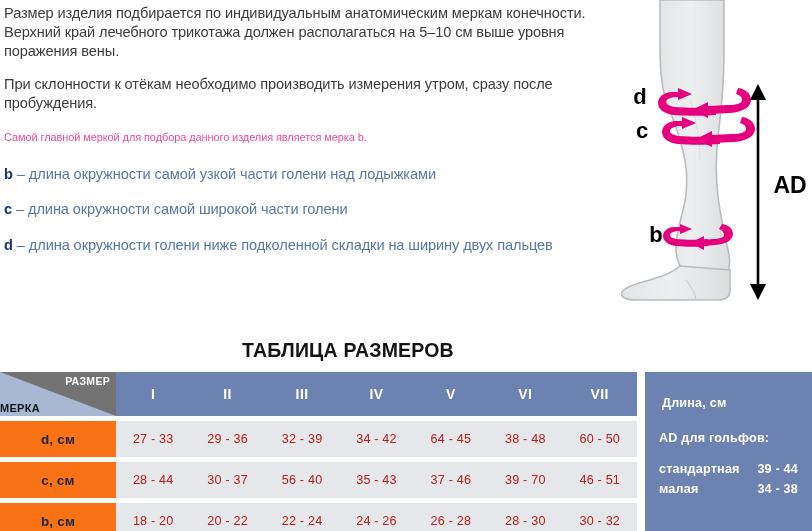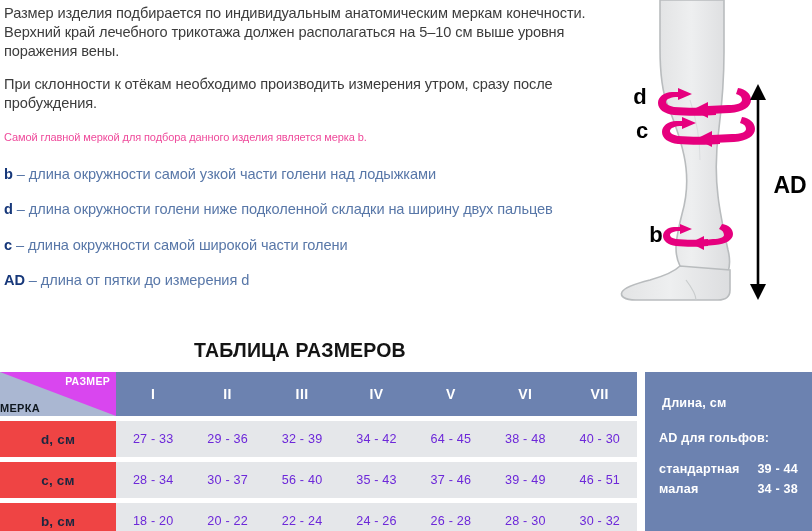--- a/index.html
+++ b/index.html
@@ -76,20 +76,21 @@
   #table-title {
     position: absolute;
     left: 0;
     top: 339px;
     width: 600px;
     text-align: center;
     font-size: 19.5px;
     font-weight: bold;
     color: #141414;
     letter-spacing: 0.2px;
+    padding-left: 48px;
   }
 
   
   #table-block {
     position: absolute;
     left: 0;
     top: 372px;
     width: 637px;
   }
 
@@ -103,21 +104,21 @@
   table.size-table td {
     padding: 0;
     margin: 0;
   }
 
   
   td.corner-cell {
     width: 116px;
     height: 44px;
     position: relative;
-    background: #d946ef;
+    background: #737373;
     overflow: hidden;
     vertical-align: top;
   }
   td.corner-cell .tri-light {
     position: absolute;
     left: 0; top: 0;
     width: 0; height: 0;
     border-style: solid;
     border-width: 44px 0 0 116px;
     border-color: transparent transparent transparent #aab7d2;
@@ -150,31 +151,31 @@
     font-size: 14px;
     font-weight: bold;
     text-align: center;
     vertical-align: middle;
     letter-spacing: 0.4px;
   }
 
   tr.data-row { height: 36px; }
 
   td.row-label {
-    background: #ef4444;
+    background: #f97316;
     color: #1b2740;
     font-size: 13.5px;
     font-weight: bold;
     text-align: center;
     vertical-align: middle;
     letter-spacing: 0.2px;
   }
   td.row-value {
     background: #e5e7ea;
-    color: #6d28d9;
+    color: #b91c1c;
     font-size: 12.6px;
     text-align: center;
     vertical-align: middle;
     letter-spacing: 0.2px;
   }
 
   tr.gap-row td {
     height: 5px;
     background: #ffffff;
     padding: 0;
@@ -226,36 +227,31 @@
     <p class="para">При склонности к отёкам необходимо производить измерения утром, сразу после пробуждения.</p>
     <p class="highlight-line">Самой главной меркой для подбора данного изделия является мерка b.</p>
 
     <p class="measure-line">
       <span class="key">b</span>
       <span class="dash">–</span>
       <span>длина окружности самой узкой части голени над лодыжками</span>
     </p>
 
     <p class="measure-line">
+      <span class="key">c</span>
+      <span class="dash">–</span>
+      <span>длина окружности самой широкой части голени</span>
+    </p>
+
+    <p class="measure-line">
       <span class="key">d</span>
       <span class="dash">–</span>
       <span>длина окружности голени ниже подколенной складки на ширину двух пальцев</span>
     </p>
 
-    <p class="measure-line">
-      <span class="key">c</span>
-      <span class="dash">–</span>
-      <span>длина окружности самой широкой части голени</span>
-    </p>
-
-    <p class="measure-line">
-      <span class="key">AD</span>
-      <span class="dash">–</span>
-      <span>длина от пятки до измерения d</span>
-    </p>
   </div>
 
   <div id="leg-diagram">
     <svg width="212" height="310" viewBox="0 0 212 310" xmlns="http://www.w3.org/2000/svg">
       <defs>
         <linearGradient id="legGrad" x1="0" y1="0" x2="1" y2="0">
           <stop offset="0%" stop-color="#e3e4e5"></stop>
           <stop offset="45%" stop-color="#eeeff0"></stop>
           <stop offset="100%" stop-color="#dcdddf"></stop>
         </linearGradient>
@@ -385,35 +381,35 @@
       </tr>
 
       <tr class="data-row">
         <td class="row-label">d, см</td>
         <td class="row-value">27 - 33</td>
         <td class="row-value">29 - 36</td>
         <td class="row-value">32 - 39</td>
         <td class="row-value">34 - 42</td>
         <td class="row-value">64 - 45</td>
         <td class="row-value">38 - 48</td>
-        <td class="row-value">40 - 30</td>
+        <td class="row-value">60 - 50</td>
       </tr>
 
       <tr class="gap-row">
         <td colspan="8"></td>
       </tr>
 
       <tr class="data-row">
         <td class="row-label">с, см</td>
-        <td class="row-value">28 - 34</td>
+        <td class="row-value">28 - 44</td>
         <td class="row-value">30 - 37</td>
         <td class="row-value">56 - 40</td>
         <td class="row-value">35 - 43</td>
         <td class="row-value">37 - 46</td>
-        <td class="row-value">39 - 49</td>
+        <td class="row-value">39 - 70</td>
         <td class="row-value">46 - 51</td>
       </tr>
 
       <tr class="gap-row">
         <td colspan="8"></td>
       </tr>
 
       <tr class="data-row">
         <td class="row-label">b, см</td>
         <td class="row-value">18 - 20</td>

